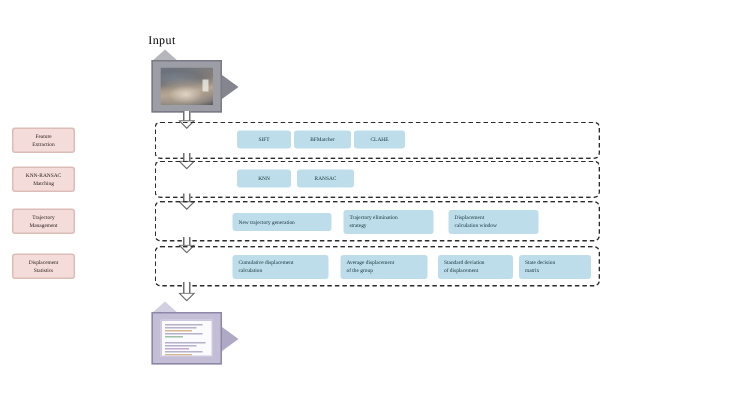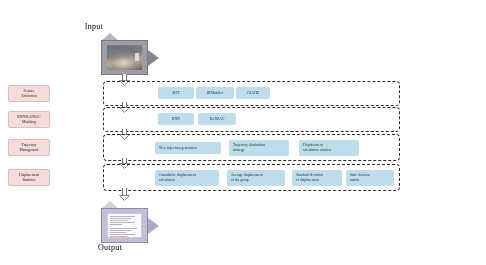--- a/index.html
+++ b/index.html
@@ -203,21 +203,21 @@
     width: 11px;
     height: 6px;
   }
   .arrow .head svg { display: block; }
 </style>
 </head>
 <body>
 
 <div id="canvas">
 
-  <div class="endpoint-label" id="input-label" style="left:34px; top:22px;">Input</div>
+  <div class="endpoint-label" id="input-label" style="left:48px; top:22px;">Input</div>
 
   <div class="endpoint" id="input-block" style="left:101px; top:33px;">
     <div class="cube-top"></div>
     <div class="cube-side" style="border-top:8px solid transparent;border-bottom:8px solid transparent;border-left:11px solid #85858f;right:-0px;bottom:9px;"></div>
     <div class="cube-face">
       <div class="screen">
         <div class="photo"></div>
       </div>
     </div>
   </div>
@@ -357,15 +357,14 @@
             <div class="ln c"></div>
             <div class="ln f"></div>
           <div class="ln a"></div>
             <div class="ln b"></div>
 
         </div>
       </div>
     </div>
   </div>
 
-  <div class="endpoint-label" id="output-label" style="left:50px; top:243px;">Output</div>
 
 </div>
 
 </body></html>

